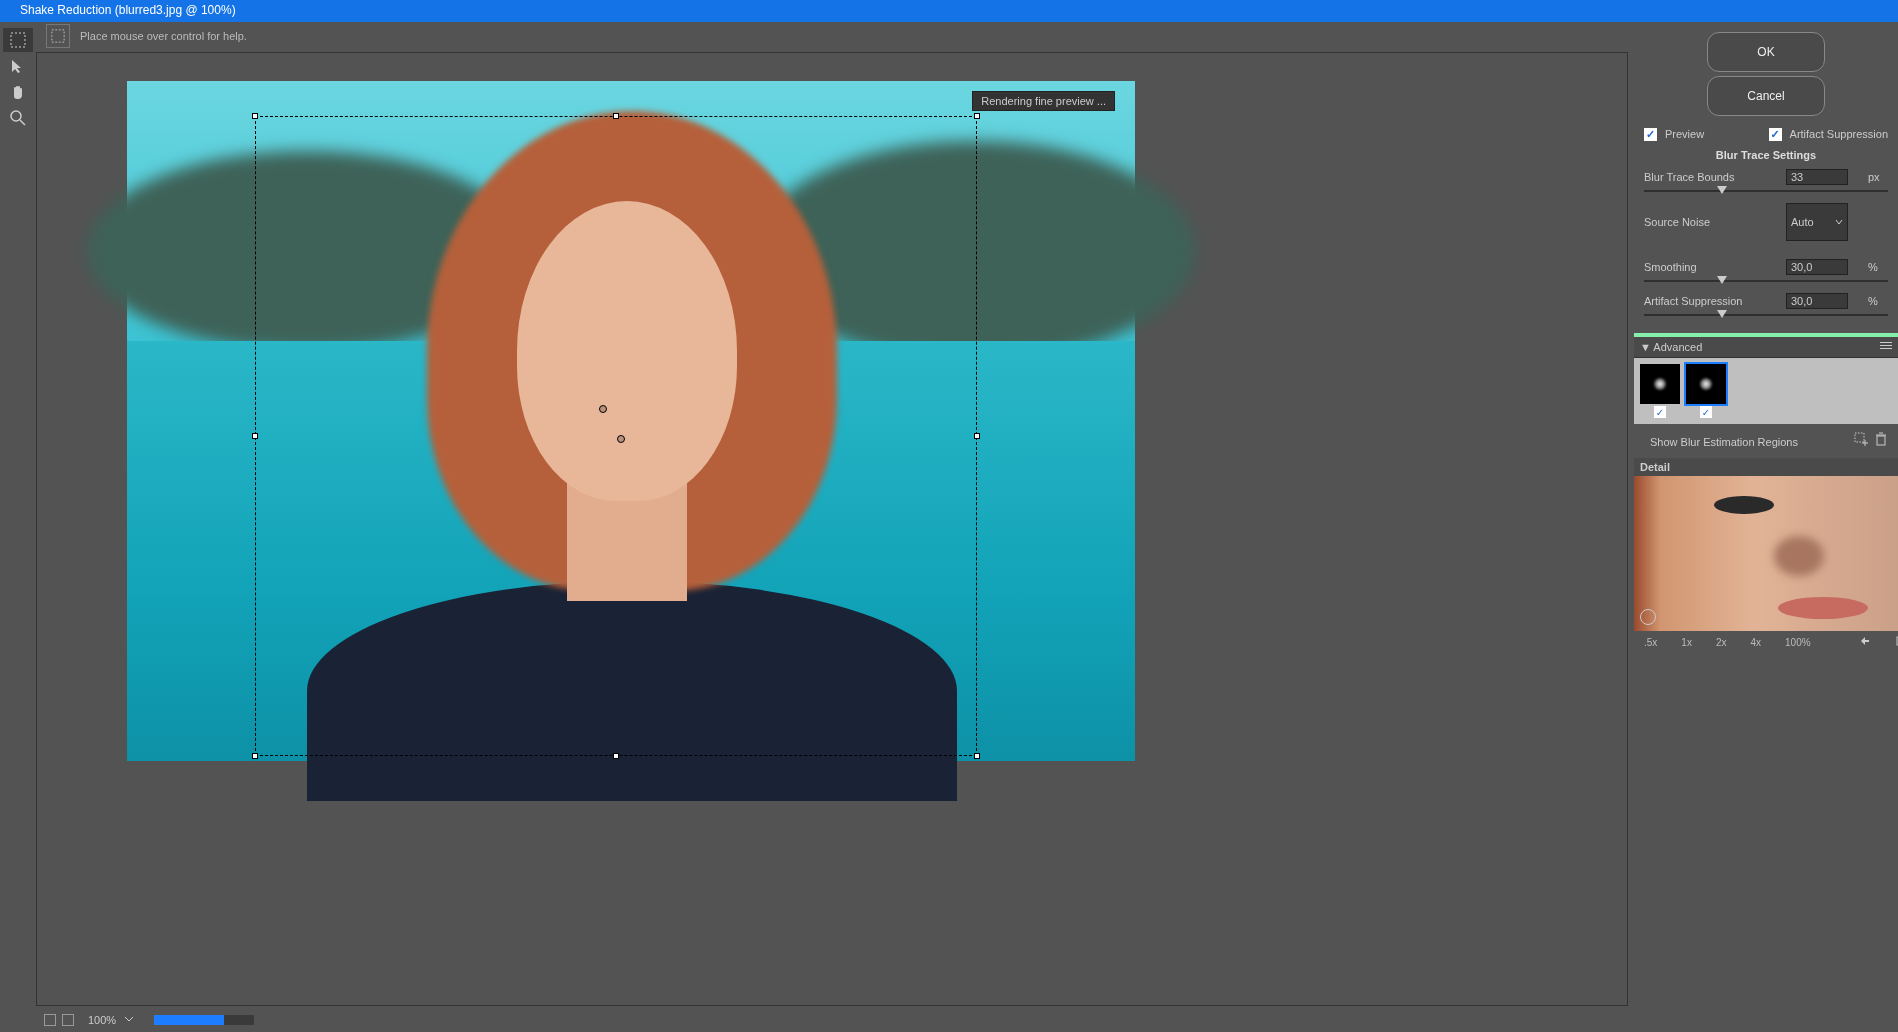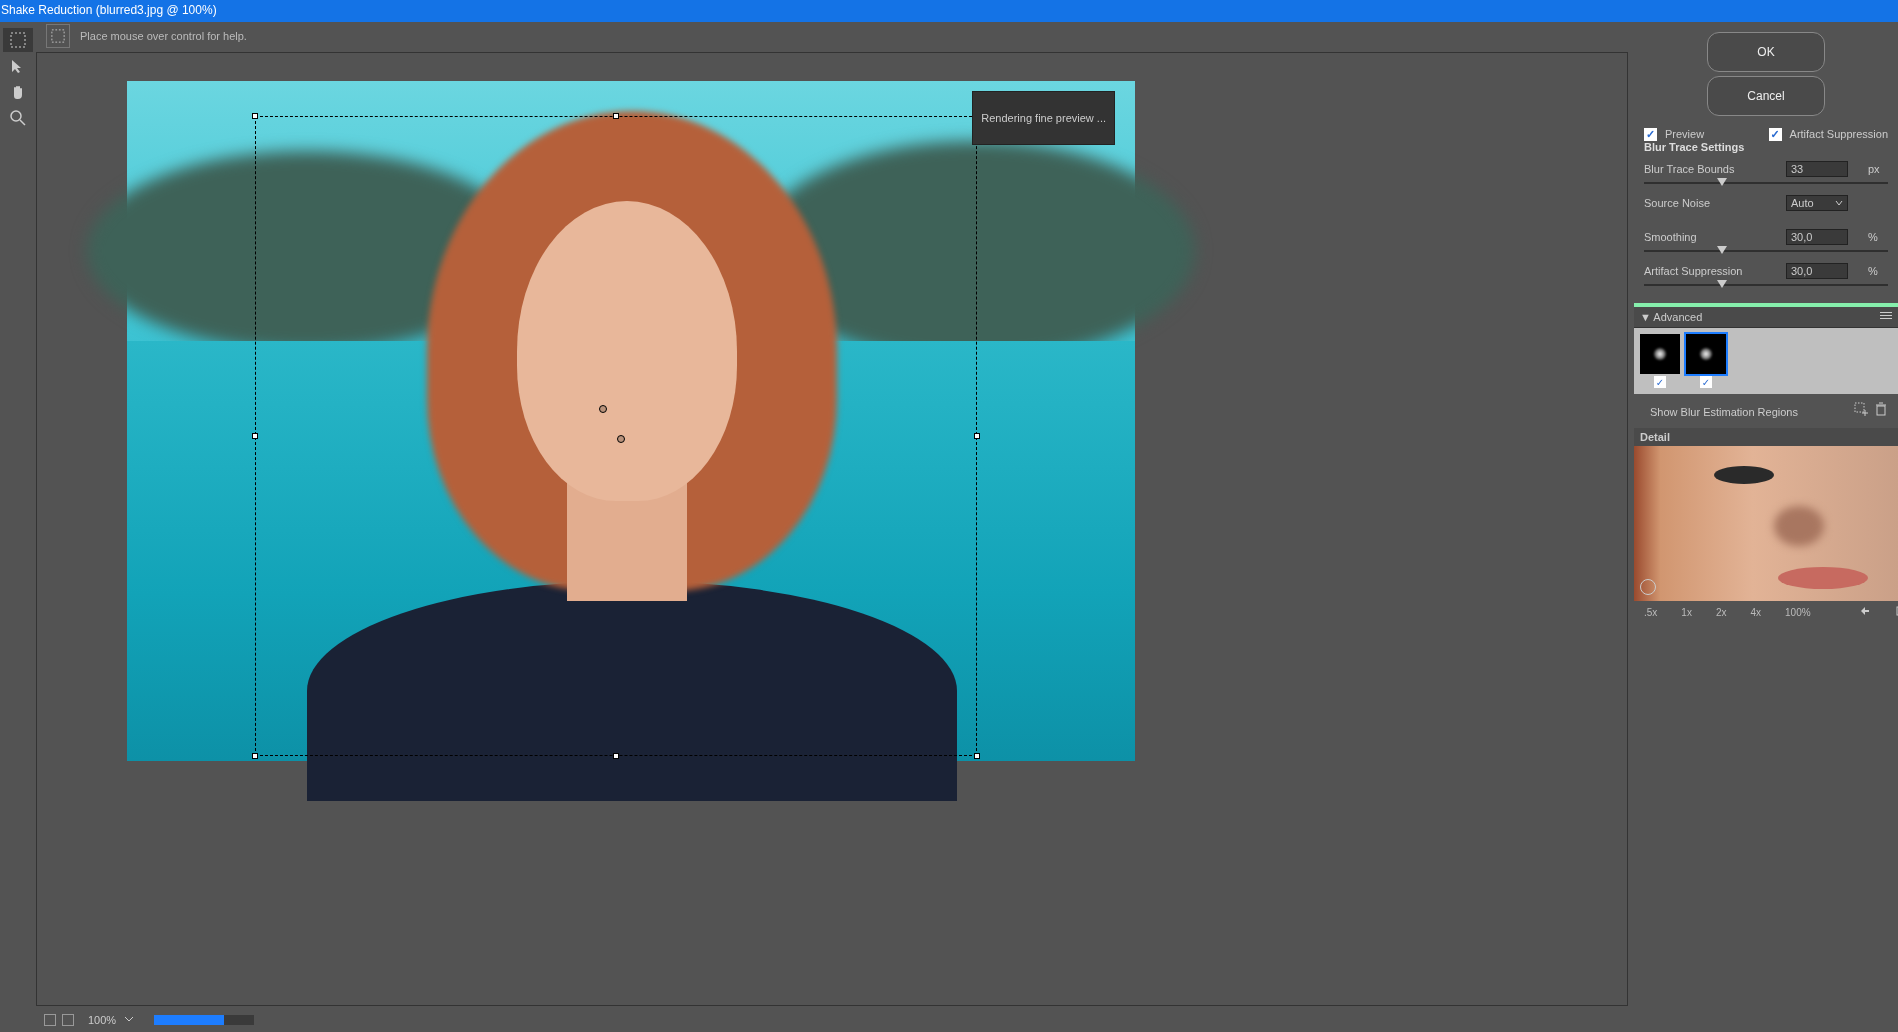--- a/index.html
+++ b/index.html
@@ -1,19 +1,19 @@
 <!DOCTYPE html>
 <html><head>
 <meta charset="utf-8">
 <style>
 * { margin: 0; padding: 0; box-sizing: border-box; font-family: "Segoe UI", Tahoma, sans-serif; }
 body { background: #535353; width: 1898px; height: 1032px; overflow: hidden; color: #ccc; font-size: 11px; }
 
 
-.title-bar { background: #1473e6; color: #fff; height: 22px; padding: 3px 1px; font-size: 12px; }
+.title-bar { background: #1473e6; color: #fff; height: 22px; padding: 3px 20px; font-size: 12px; }
 
 
 .app { display: flex; height: calc(100% - 22px); }
 
 
 .toolbar { width: 36px; background: #535353; padding-top: 6px; }
 .toolbar .tool { width: 30px; height: 24px; margin: 0 auto 2px; display: flex; align-items: center; justify-content: center; }
 .toolbar .tool svg { fill: #ccc; }
 .toolbar .tool.active { background: #3a3a3a; }
 
@@ -42,45 +42,45 @@
 .dot.b { top: 354px; left: 490px; }
 
 
 .marquee { position: absolute; top: 35px; left: 128px; width: 722px; height: 640px; border: 1px dashed #000; }
 .handle { position: absolute; width: 6px; height: 6px; background: #fff; border:1px solid #000; }
 .h-tl { top:-4px; left:-4px; } .h-tm { top:-4px; left:calc(50% - 3px);} .h-tr{top:-4px;right:-4px;}
 .h-ml{top:calc(50% - 3px);left:-4px;} .h-mr{top:calc(50% - 3px);right:-4px;}
 .h-bl{bottom:-4px;left:-4px;} .h-bm{bottom:-4px;left:calc(50% - 3px);} .h-br{bottom:-4px;right:-4px;}
 
 
-.render-badge { position: absolute; top: 10px; right: 20px; background: #333; border:1px solid #222; color:#ccc; padding: 20px 8px; font-size: 11px; }
+.render-badge { position: absolute; top: 10px; right: 20px; background: #333; border:1px solid #222; color:#ccc; padding: 3px 8px; font-size: 11px; }
 
 
 .bottom-bar { height: 24px; background: #535353; display: flex; align-items: center; padding: 0 8px; gap: 6px; }
 .bottom-bar .sq { width: 12px; height: 12px; border: 1px solid #999; }
 .bottom-bar .zoom { color:#ccc; font-size:11px; margin-left:8px; }
 .bottom-bar .progress { width: 100px; height: 10px; background: #3a3a3a; position: relative; margin-left: 14px; }
 .bottom-bar .progress .fill { position: absolute; left:0; top:0; bottom:0; width: 70%; background: #1d7dff; }
 .bottom-bar .chev { margin-left:2px; }
 
 
 .right-panel { width: 264px; background: #535353; padding: 8px 10px; display:flex; flex-direction:column; }
 .btn { background: #4a4a4a; border: 1px solid #888; color: #eee; width: 118px; height: 40px; border-radius: 12px; font-size: 12px; display:flex; align-items:center; justify-content:center; margin: 2px auto; }
 .row { display:flex; align-items:flex-start; gap:8px; margin-top: 10px; }
 .row .cb { width: 13px; height: 13px; background:#fff; display:flex; align-items:center; justify-content:center; }
 .row .cb::after { content:"✓"; color:#2a6bd1; font-size:11px; font-weight:bold; }
-.section-title { font-weight: bold; color:#ddd; font-size:11px; }
+.section-title { font-weight: bold; margin-top: 8px; color:#ddd; font-size:11px;text-align:center; }
 .param-row { display:flex; align-items:center; justify-content:space-between; margin-top: 8px; }
 .param-row .label { flex:1; color:#ccc; }
 .param-row .num { width: 62px; background:#3a3a3a; border:1px solid #222; color:#ccc; padding:1px 4px; text-align:left; }
 .param-row .unit { width: 20px; text-align:left; margin-left:20px; color:#ccc; }
 .slider { height: 8px; position:relative; margin-top:2px; }
 .slider .track { position:absolute; top:3px; left:0; right:0; height:2px; background:#2f2f2f; }
 .slider .thumb { position:absolute; top:-1px; left:30%; width:0; height:0; border-left:5px solid transparent; border-right:5px solid transparent; border-top:8px solid #ccc; }
-.select { width: 62px; background:#3a3a3a; border:1px solid #222; color:#ccc; padding:1px 4px; display:flex; justify-content:space-between; align-items:center; }
+.select { width: 62px; background:#3a3a3a; border:1px solid #222; color:#ccc; padding:12px 4px; display:flex; justify-content:space-between; align-items:center; }
 
 .advanced-hdr { display:flex; align-items:center; justify-content:space-between; background:#4a4a4a; border-top:4px solid #86efac; border-bottom:1px solid #333; padding:4px 6px; margin-top:14px; margin-left:-10px; margin-right:-10px; }
 .thumb-strip { background:#bfbfbf; padding:6px; display:flex; gap:6px; margin-left:-10px; margin-right:-10px; }
 .thumb-strip .th { display:flex; flex-direction:column; align-items:center; gap:2px; }
 .thumb-strip .th .img { width:40px; height:40px; background:#000; position:relative; }
 .thumb-strip .th .img::after { content:""; position:absolute; top:14px; left:14px; width:12px; height:12px; background:radial-gradient(#fff,#000); border-radius:50%; filter:blur(1px); }
 .thumb-strip .th.sel .img { outline: 2px solid #1d7dff; }
 .thumb-strip .cb2 { width:12px; height:12px; background:#fff; display:flex; align-items:center; justify-content:center; color:#2a6bd1; font-size:10px; }
 
 .show-row { display:flex; align-items:flex-end; gap:6px; margin-top:8px; }

